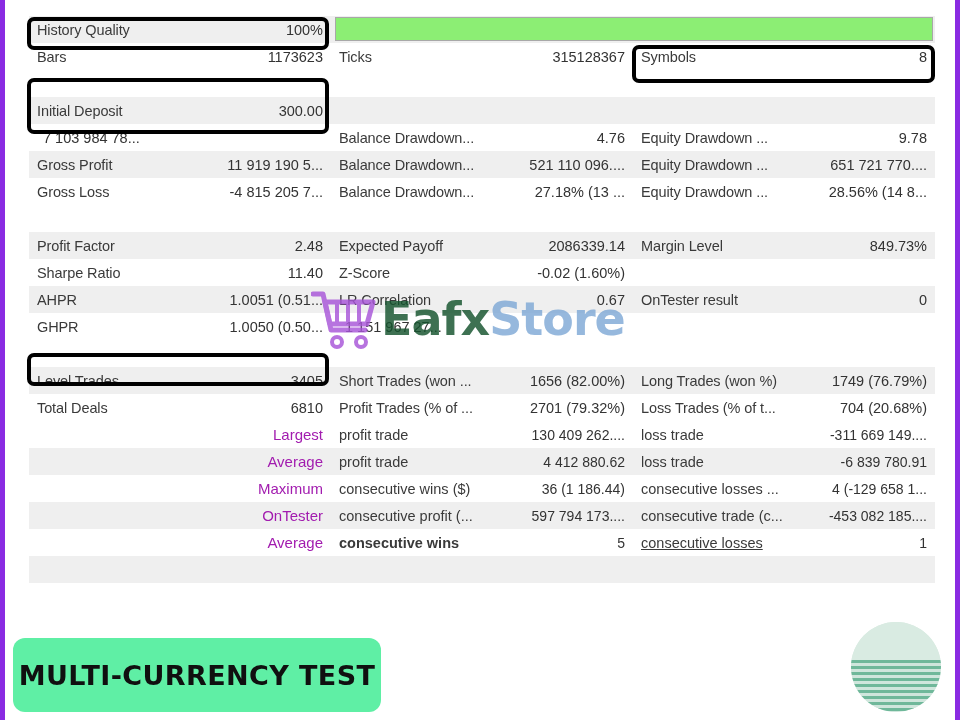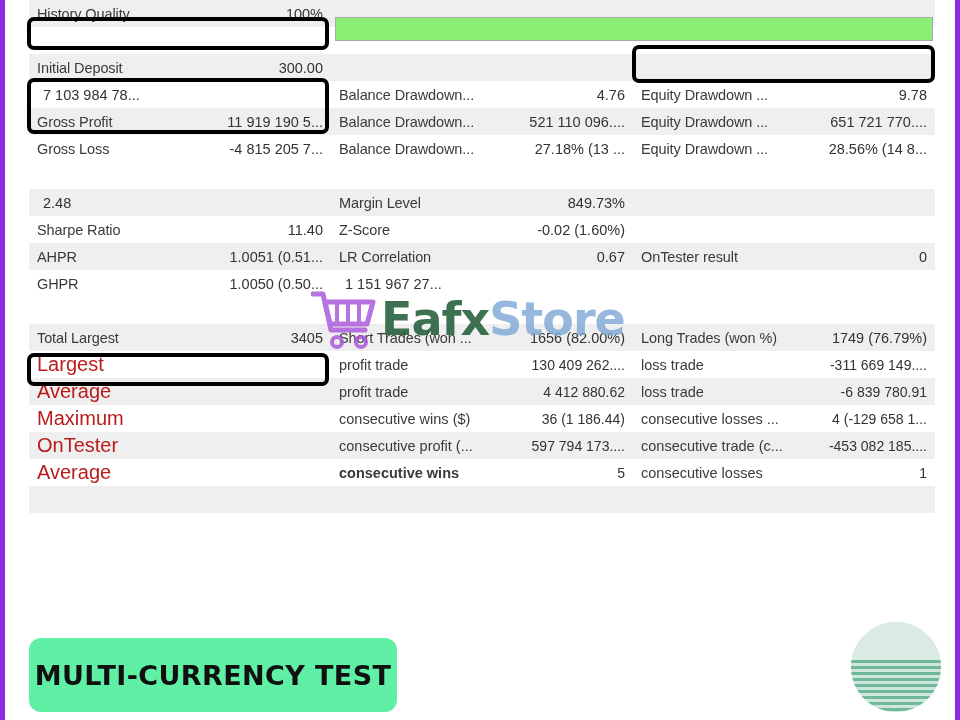--- a/index.html
+++ b/index.html
@@ -16,21 +16,21 @@
     width: 960px; height: 720px;
     background: #ffffff;
     border-left: 5px solid #8A2BE2;
     border-right: 5px solid #8A2BE2;
     overflow: hidden;
   }
 
   
   #report {
     position: absolute;
-    left: 24px; top: 0;
+    left: 24px; top: 16px;
     width: 906px;
   }
 
   .row {
     display: flex;
     height: 27px;
     align-items: center;
     width: 906px;
   }
   .row.shade  { background: #efefef; }
@@ -62,21 +62,21 @@
   .val {
     flex: 0 0 auto;
     font-size: 14.5px;
     color: #333333;
     padding-left: 6px;
     white-space: nowrap;
   }
 
   
   .cell.split { display: flex; align-items: center; gap: 0; }
-  .cell.split .kw { width: 88px; font-size: 20px; color: #b91c1c; }
+  .cell.split .kw { width: 88px; text-align: right; font-size: 15px; color: #a21caf; }
   .cell.split .ph { flex: 1 1 auto; padding-left: 14px; font-size: 14.5px; color: #3a3a3a; overflow: hidden; white-space: nowrap; }
   .cell.split .vl { flex: 0 0 auto; font-size: 14px; color: #333333; padding-left: 6px; }
 
   
   #progress-wrap {
     position: absolute;
     left: 330px; top: 17px;
     width: 598px; height: 24px;
     background: #ffffff;
     border: 1px solid #a8a8a8;
@@ -116,21 +116,21 @@
     letter-spacing: -1px;
     line-height: 1;
     margin-left: 4px;
   }
   #wm-eafx  { color: #14532d; }
   #wm-store { color: #7FA9D6; }
 
   
   #banner {
     position: absolute;
-    left: 24px; bottom: 8px;
+    left: 8px; bottom: 8px;
     width: 368px; height: 74px;
     background: #5FEFA5;
     border-radius: 12px;
     display: flex;
     align-items: center;
     justify-content: center;
   }
   #banner-text {
     font-family: "DejaVu Sans", sans-serif;
     font-size: 27px;
@@ -167,20 +167,34 @@
 
   <div id="report">
       <div class="row shade">
         <div class="cell c1">
           <span class="lbl">History Quality</span>
           <span class="val">100%</span>
         </div>
         <div class="cell c2"></div>
         <div class="cell c3"></div>
       </div>
+      <div class="row plain">
+        <div class="cell c1">
+          <span class="lbl">Bars</span>
+          <span class="val">1173623</span>
+        </div>
+        <div class="cell c2">
+          <span class="lbl">Ticks</span>
+          <span class="val">315128367</span>
+        </div>
+        <div class="cell c3">
+          <span class="lbl">Symbols</span>
+          <span class="val">8</span>
+        </div>
+      </div>
       <div class="row gap"></div>
       <div class="row shade">
         <div class="cell c1">
           <span class="lbl">Initial Deposit</span>
           <span class="val">300.00</span>
         </div>
         <div class="cell c2"></div>
         <div class="cell c3"></div>
       </div>
       <div class="row plain">
@@ -220,21 +234,26 @@
           <span class="val">27.18% (13 ...</span>
         </div>
         <div class="cell c3">
           <span class="lbl">Equity Drawdown ...</span>
           <span class="val">28.56% (14 8...</span>
         </div>
       </div>
       <div class="row gap"></div>
       <div class="row shade">
         <div class="cell c1">
+          <span class="lbl">Profit Factor</span>
           <span class="val">2.48</span>
+        </div>
+        <div class="cell c2">
+          <span class="lbl">Expected Payoff</span>
+          <span class="val">2086339.14</span>
         </div>
         <div class="cell c3">
           <span class="lbl">Margin Level</span>
           <span class="val">849.73%</span>
         </div>
       </div>
       <div class="row plain">
         <div class="cell c2">
           <span class="lbl">Sharpe Ratio</span>
           <span class="val">11.40</span>
@@ -264,30 +283,44 @@
           <span class="val">1.0050 (0.50...</span>
         </div>
         <div class="cell c2">
           <span class="val">1 151 967 27...</span>
         </div>
         <div class="cell c3"></div>
       </div>
       <div class="row gap"></div>
       <div class="row shade">
         <div class="cell c1">
-          <span class="lbl">Total Largest</span>
+          <span class="lbl">Level Trades</span>
           <span class="val">3405</span>
         </div>
         <div class="cell c2">
           <span class="lbl">Short Trades (won ...</span>
           <span class="val">1656 (82.00%)</span>
         </div>
         <div class="cell c3">
           <span class="lbl">Long Trades (won %)</span>
           <span class="val">1749 (76.79%)</span>
+        </div>
+      </div>
+      <div class="row plain">
+        <div class="cell c1">
+          <span class="lbl">Total Deals</span>
+          <span class="val">6810</span>
+        </div>
+        <div class="cell c2">
+          <span class="lbl">Profit Trades (% of ...</span>
+          <span class="val">2701 (79.32%)</span>
+        </div>
+        <div class="cell c3">
+          <span class="lbl">Loss Trades (% of t...</span>
+          <span class="val">704 (20.68%)</span>
         </div>
       </div>
       <div class="row plain">
         <div class="cell c1 split">
           <span class="kw" style="width: 100%;">Largest</span>
         </div>
         <div class="cell c2 split">
           <span class="ph" style="padding-left: 0px;">profit trade</span>
           <span class="vl">130 409 262....</span>
         </div>
@@ -337,21 +370,21 @@
       </div>
       <div class="row plain">
         <div class="cell c1 split">
           <span class="kw" style="width: 100%;">Average</span>
         </div>
         <div class="cell c2 split">
           <span class="ph" style="padding-left: 0px; font-weight: bold;">consecutive wins</span>
           <span class="vl">5</span>
         </div>
         <div class="cell c3 split">
-          <span class="ph" style="padding-left: 0px;">consecutive losses</span>
+          <span class="ph" style="padding-left: 0px; text-decoration: underline;">consecutive losses</span>
           <span class="vl">1</span>
         </div>
       </div>
       <div class="row gapband"></div>
     </div>
 
   <div id="progress-wrap">
     <div id="progress-fill" style="width: 100%; background: rgb(140, 238, 116);"></div>
   </div>
 

